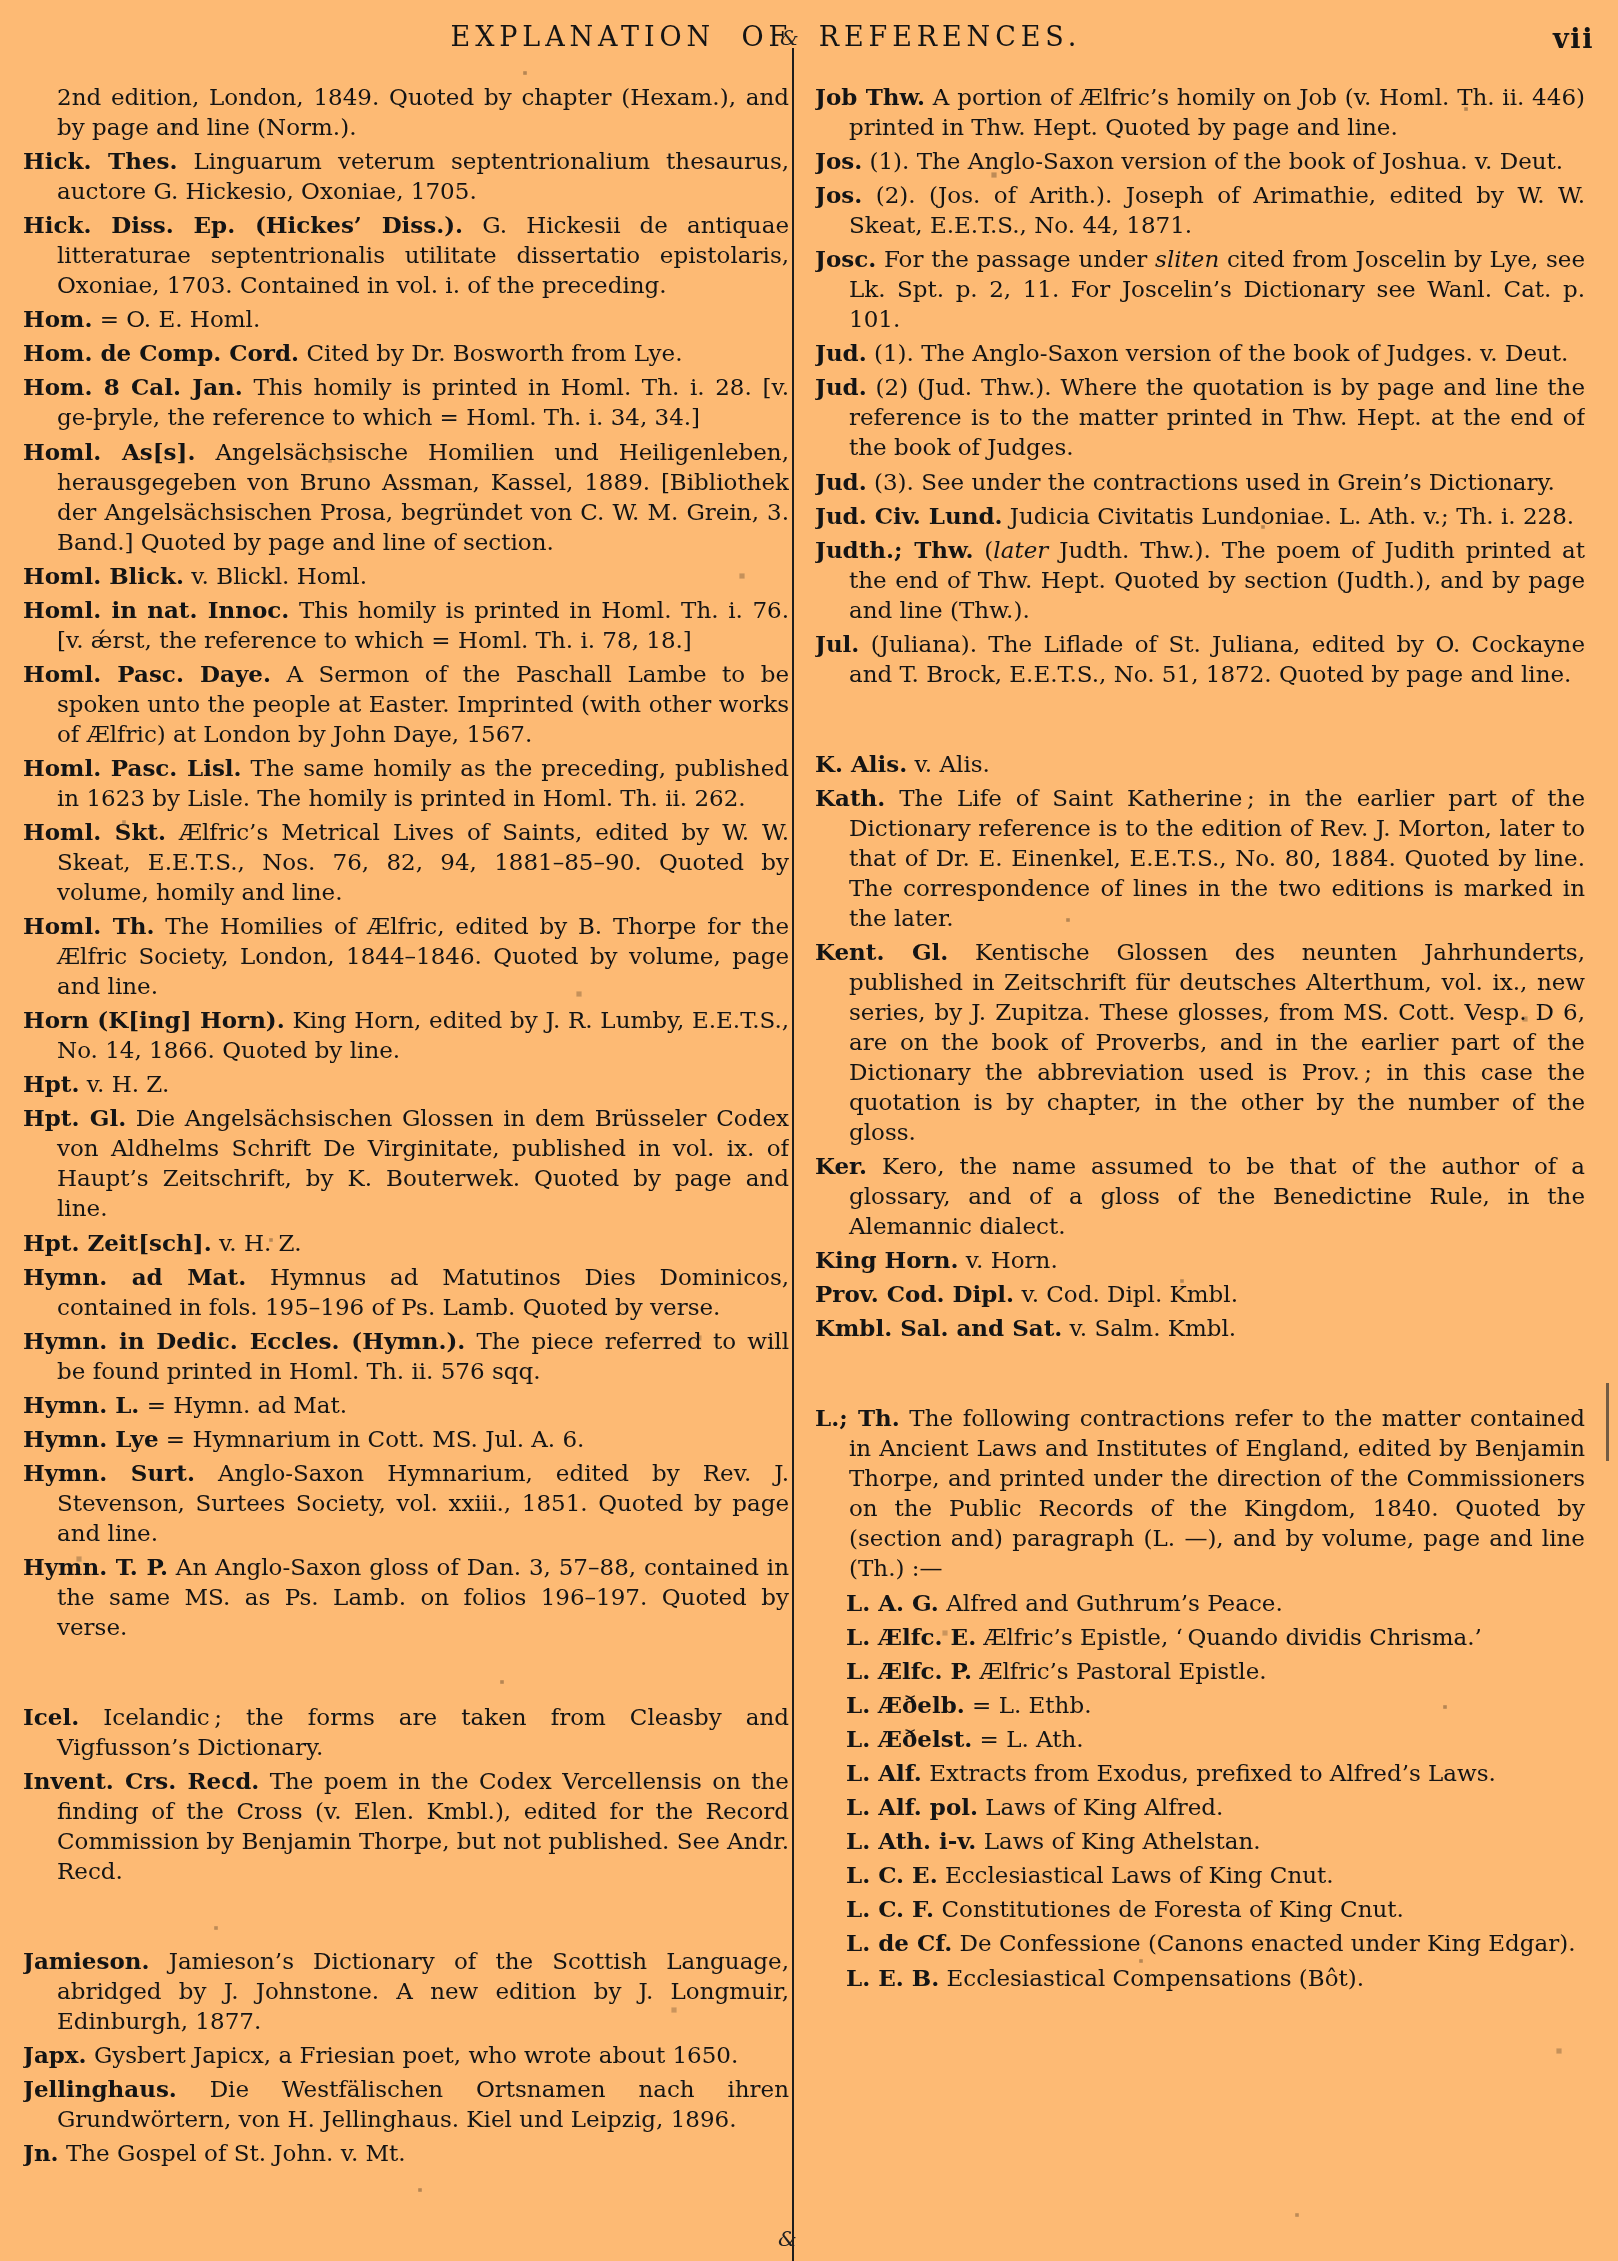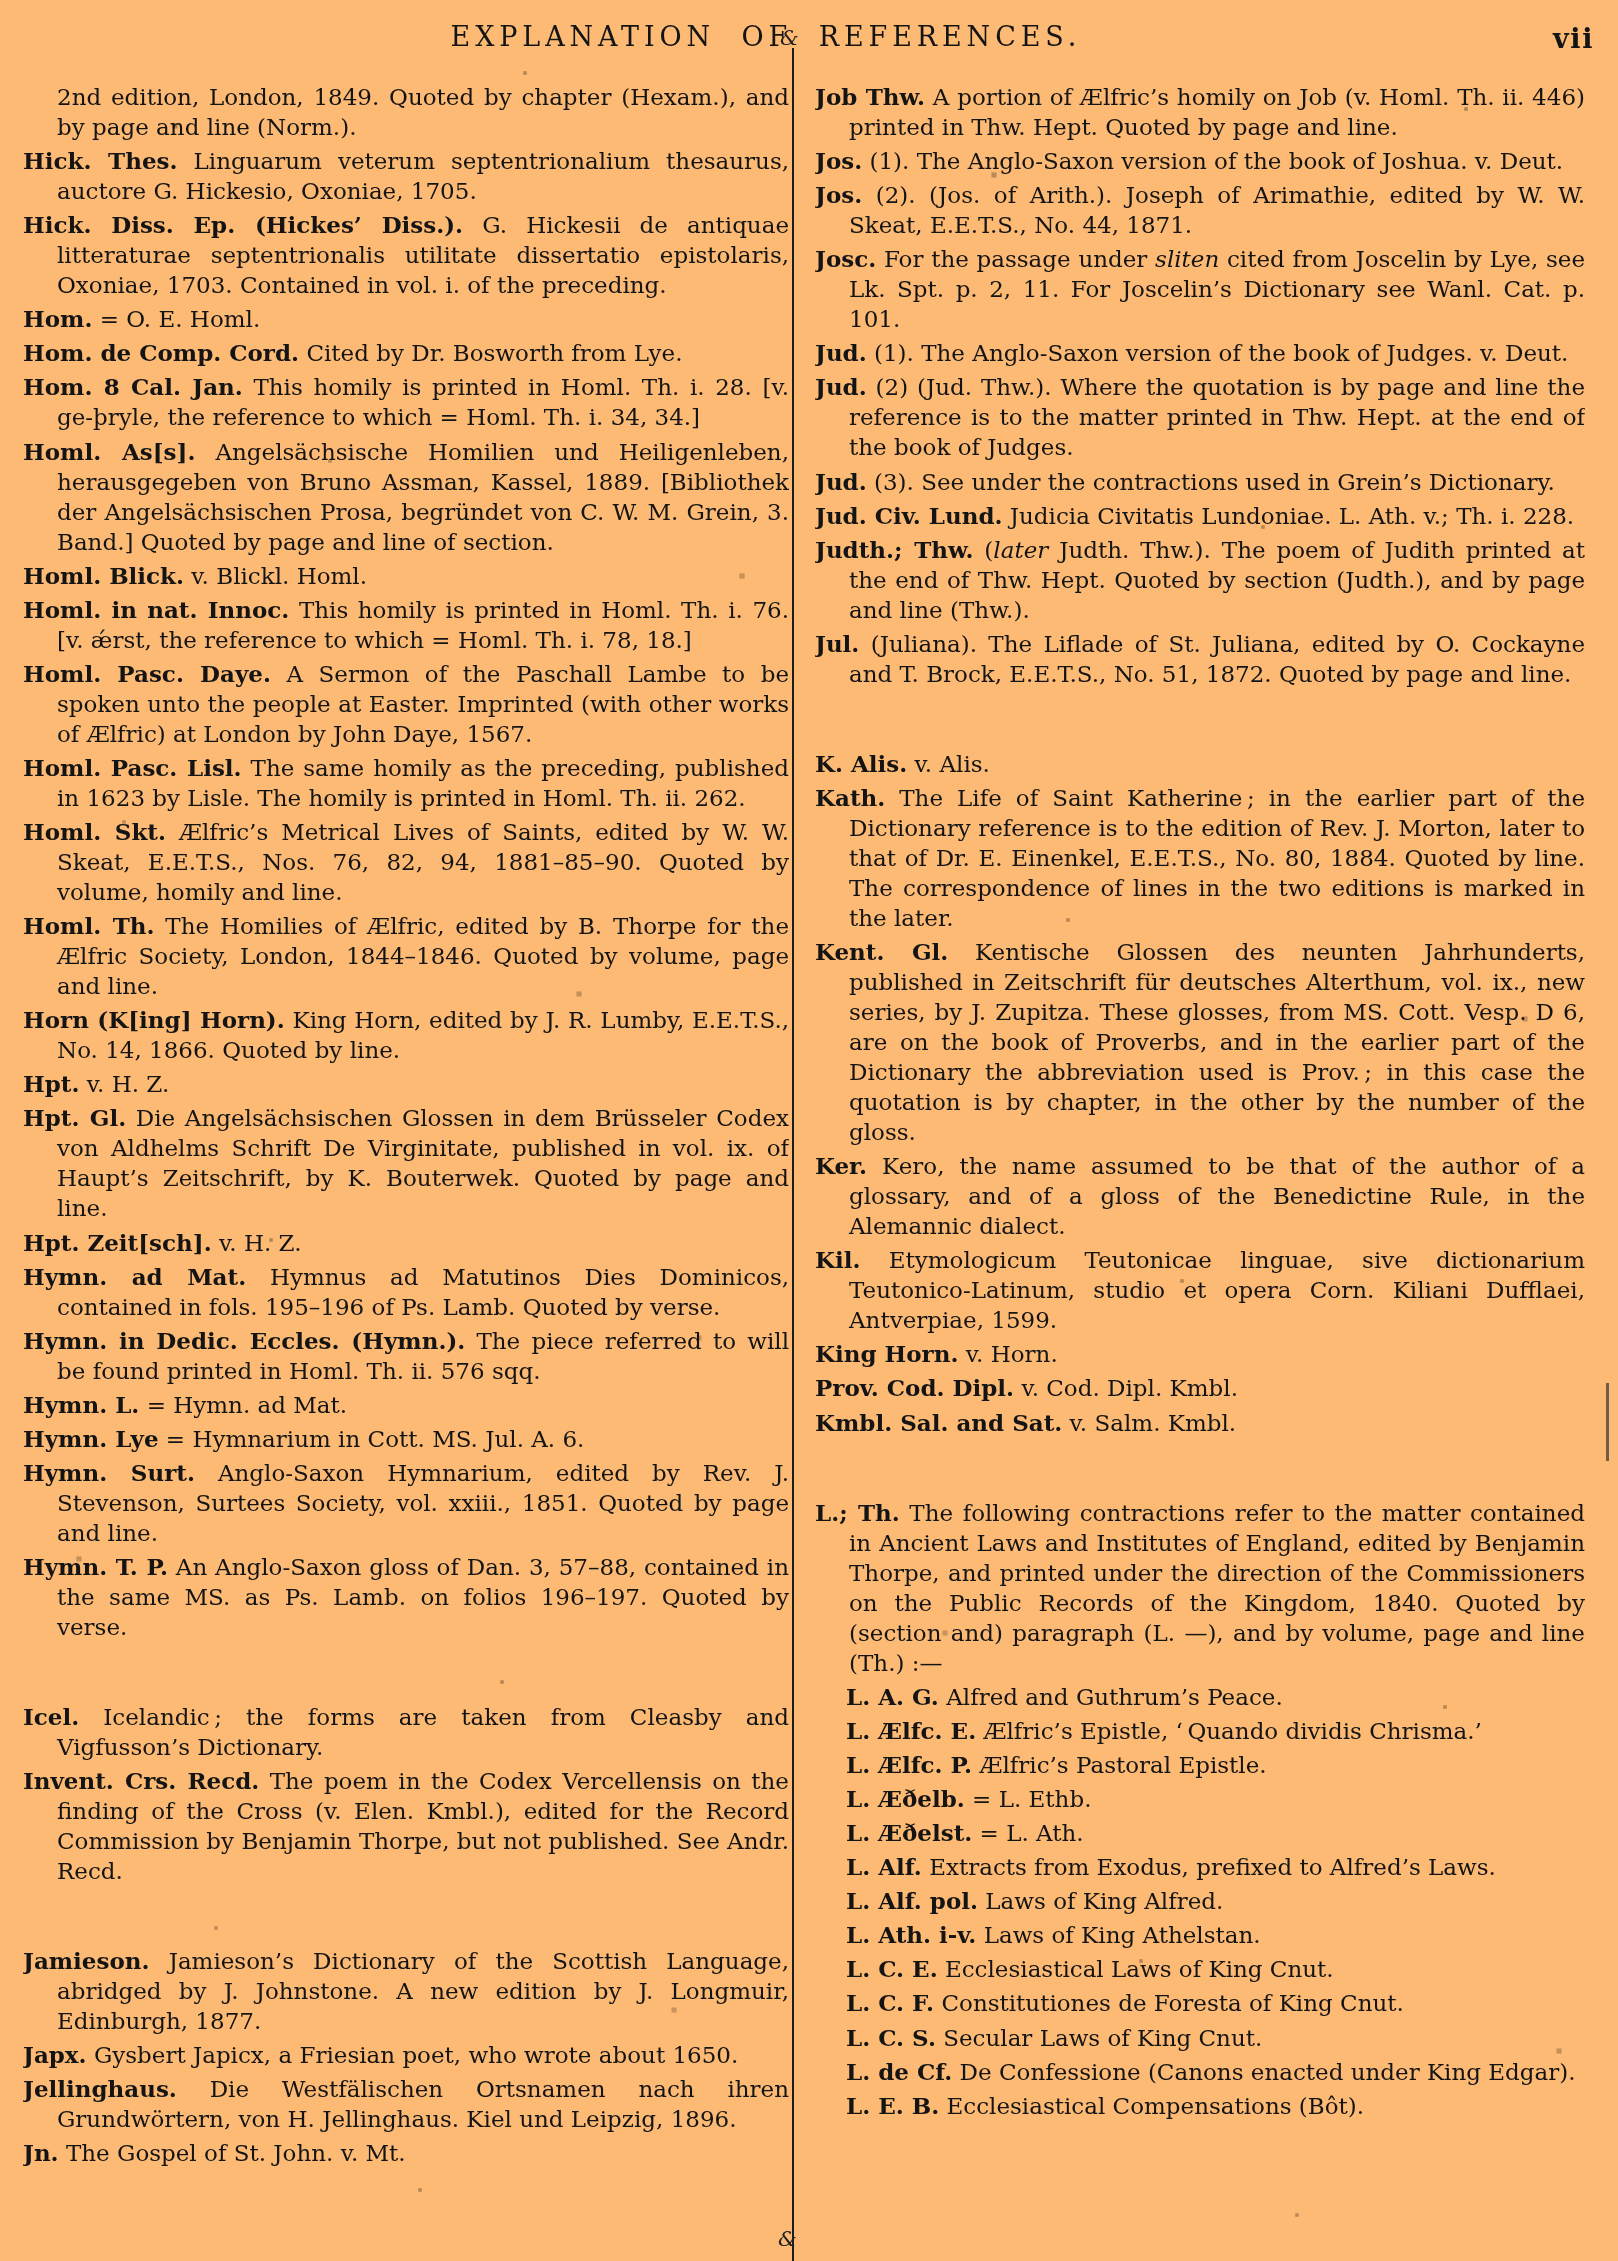--- a/index.html
+++ b/index.html
@@ -129,34 +129,32 @@
       <div class="entry"><span class="hw">Jud.</span><span class="tx"> (1).  The Anglo-Saxon version of the book of Judges.  v. Deut.</span></div>
       <div class="entry"><span class="hw">Jud.</span><span class="tx"> (2) (Jud. Thw.).  Where the quotation is by page and line the reference is to the matter printed in Thw. Hept. at the end of the book of Judges.</span></div>
       <div class="entry"><span class="hw">Jud.</span><span class="tx"> (3).  See under the contractions used in Grein’s Dictionary.</span></div>
       <div class="entry"><span class="hw">Jud. Civ. Lund.</span><span class="tx">  Judicia Civitatis Lundoniae.  L. Ath. v.; Th. i. 228.</span></div>
       <div class="entry"><span class="hw">Judth.; Thw.</span><span class="tx"> (</span><span class="it">later</span><span class="tx"> Judth. Thw.).  The poem of Judith printed at the end of Thw. Hept.  Quoted by section (Judth.), and by page and line (Thw.).</span></div>
       <div class="entry"><span class="hw">Jul.</span><span class="tx"> (Juliana).  The Liflade of St. Juliana, edited by O. Cockayne and T. Brock, E.E.T.S., No. 51, 1872.  Quoted by page and line.</span></div>
       <div class="entry gap"><span class="hw">K. Alis.</span><span class="tx">  v. Alis.</span></div>
       <div class="entry"><span class="hw">Kath.</span><span class="tx">  The Life of Saint Katherine ; in the earlier part of the Dictionary reference is to the edition of Rev. J. Morton, later to that of Dr. E. Einenkel, E.E.T.S., No. 80, 1884.  Quoted by line.  The correspondence of lines in the two editions is marked in the later.</span></div>
       <div class="entry"><span class="hw">Kent. Gl.</span><span class="tx">  Kentische Glossen des neunten Jahrhunderts, published in Zeitschrift für deutsches Alterthum, vol. ix., new series, by J. Zupitza.  These glosses, from MS. Cott. Vesp. D 6, are on the book of Proverbs, and in the earlier part of the Dictionary the abbreviation used is Prov. ; in this case the quotation is by chapter, in the other by the number of the gloss.</span></div>
       <div class="entry"><span class="hw">Ker.</span><span class="tx">  Kero, the name assumed to be that of the author of a glossary, and of a gloss of the Benedictine Rule, in the Alemannic dialect.</span></div>
-      <div class="entry"><span class="hw">Kil.</span><span class="tx">  Etymologicum Teutonicae linguae, sive dictionarium Teutonico-Latinum, studio et opera Corn. Kiliani Dufflaei, Antverpiae, 1599.</span></div>
       <div class="entry"><span class="hw">King Horn.</span><span class="tx">  v. Horn.</span></div>
       <div class="entry"><span class="hw">Prov. Cod. Dipl.</span><span class="tx">  v. Cod. Dipl. Kmbl.</span></div>
       <div class="entry"><span class="hw">Kmbl. Sal. and Sat.</span><span class="tx">  v. Salm. Kmbl.</span></div>
       <div class="entry gap"><span class="hw">L.; Th.</span><span class="tx">  The following contractions refer to the matter contained in Ancient Laws and Institutes of England, edited by Benjamin Thorpe, and printed under the direction of the Commissioners on the Public Records of the Kingdom, 1840.  Quoted by (section and) paragraph (L. —), and by volume, page and line (Th.) :—</span></div>
       <div class="entry sub"><span class="hw">L. A. G.</span><span class="tx">  Alfred and Guthrum’s Peace.</span></div>
       <div class="entry sub"><span class="hw">L. Ælfc. E.</span><span class="tx">  Ælfric’s Epistle, ‘ Quando dividis Chrisma.’</span></div>
       <div class="entry sub"><span class="hw">L. Ælfc. P.</span><span class="tx">  Ælfric’s Pastoral Epistle.</span></div>
       <div class="entry sub"><span class="hw">L. Æðelb.</span><span class="tx"> = L. Ethb.</span></div>
       <div class="entry sub"><span class="hw">L. Æðelst.</span><span class="tx"> = L. Ath.</span></div>
       <div class="entry sub"><span class="hw">L. Alf.</span><span class="tx">  Extracts from Exodus, prefixed to Alfred’s Laws.</span></div>
       <div class="entry sub"><span class="hw">L. Alf. pol.</span><span class="tx">  Laws of King Alfred.</span></div>
       <div class="entry sub"><span class="hw">L. Ath. i-v.</span><span class="tx">  Laws of King Athelstan.</span></div>
       <div class="entry sub"><span class="hw">L. C. E.</span><span class="tx">  Ecclesiastical Laws of King Cnut.</span></div>
       <div class="entry sub"><span class="hw">L. C. F.</span><span class="tx">  Constitutiones de Foresta of King Cnut.</span></div>
-      <div class="entry sub"><span class="hw">L. C. S.</span><span class="tx">  Secular Laws of King Cnut.</span></div>
       <div class="entry sub"><span class="hw">L. de Cf.</span><span class="tx">  De Confessione (Canons enacted under King Edgar).</span></div>
       <div class="entry sub"><span class="hw">L. E. B.</span><span class="tx">  Ecclesiastical Compensations (Bôt).</span></div>
     </div>
   <div class="speckles"></div>
 </div>
 
 
 </body></html>

